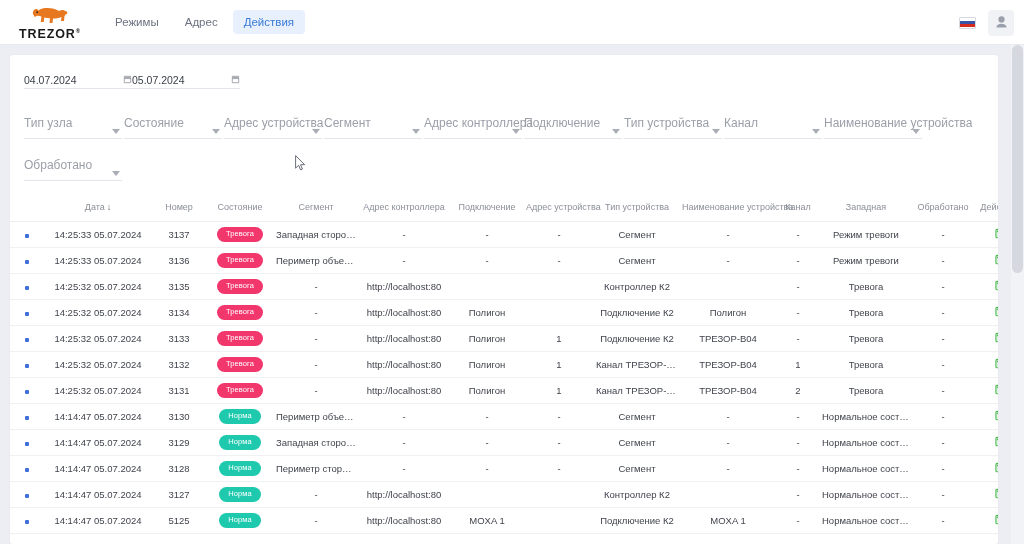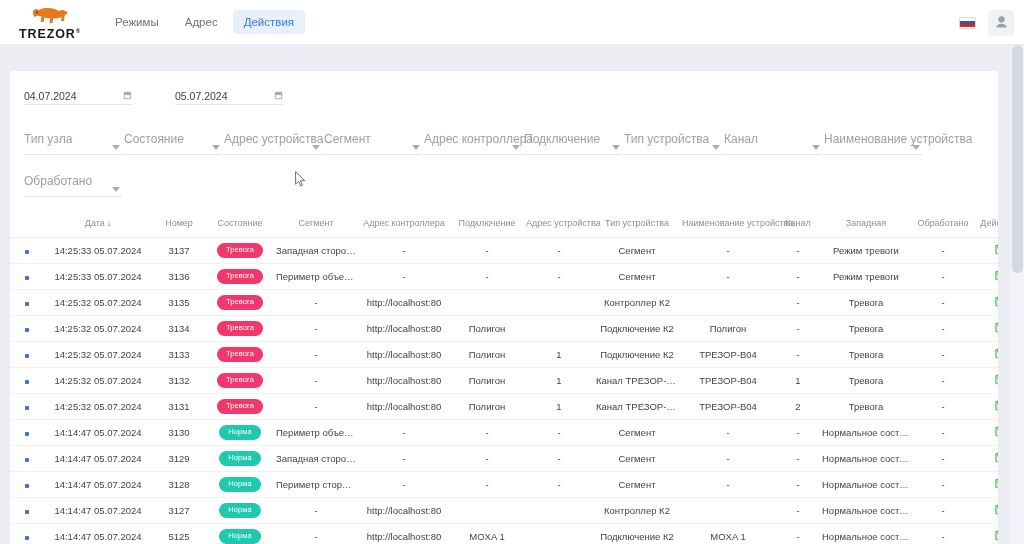--- a/index.html
+++ b/index.html
@@ -88,21 +88,21 @@
     background: #f1f2f5;
     display: flex; align-items: center; justify-content: center;
     cursor: pointer;
   }
   .avatar svg { width: 15px; height: 15px; fill: #9aa0ab; }
 
   
   .page {
     height: 499px;
     background: #eceef3;
-    padding: 26px 26px 0 10px;
+    padding: 10px 26px 0 10px;
     position: relative;
   }
   .card {
     background: #ffffff;
     height: 100%;
     border-radius: 2px;
     box-shadow: 0 0 1px rgba(0,0,0,.12);
     position: relative;
     overflow: hidden;
   }
@@ -116,21 +116,21 @@
   }
   .date-field {
     position: relative;
     height: 26px;
     display: flex;
     align-items: flex-end;
     border-bottom: 1px solid #e3e5ea;
     padding-bottom: 3px;
   }
   .date-field.one { width: 108px; }
-  .date-field.two { width: 108px; margin-left: 43px; }
+  .date-field.two { width: 108px; }
   .date-val {
     font-size: 10.5px;
     color: #3c4048;
     line-height: 1;
     flex: 1;
   }
   .cal-ico { width: 9px; height: 9px; position: relative; margin-bottom: 1px; }
   .cal-ico svg { width: 9px; height: 9px; fill: #8c9099; display:block; }
 
   .filter-grid {

